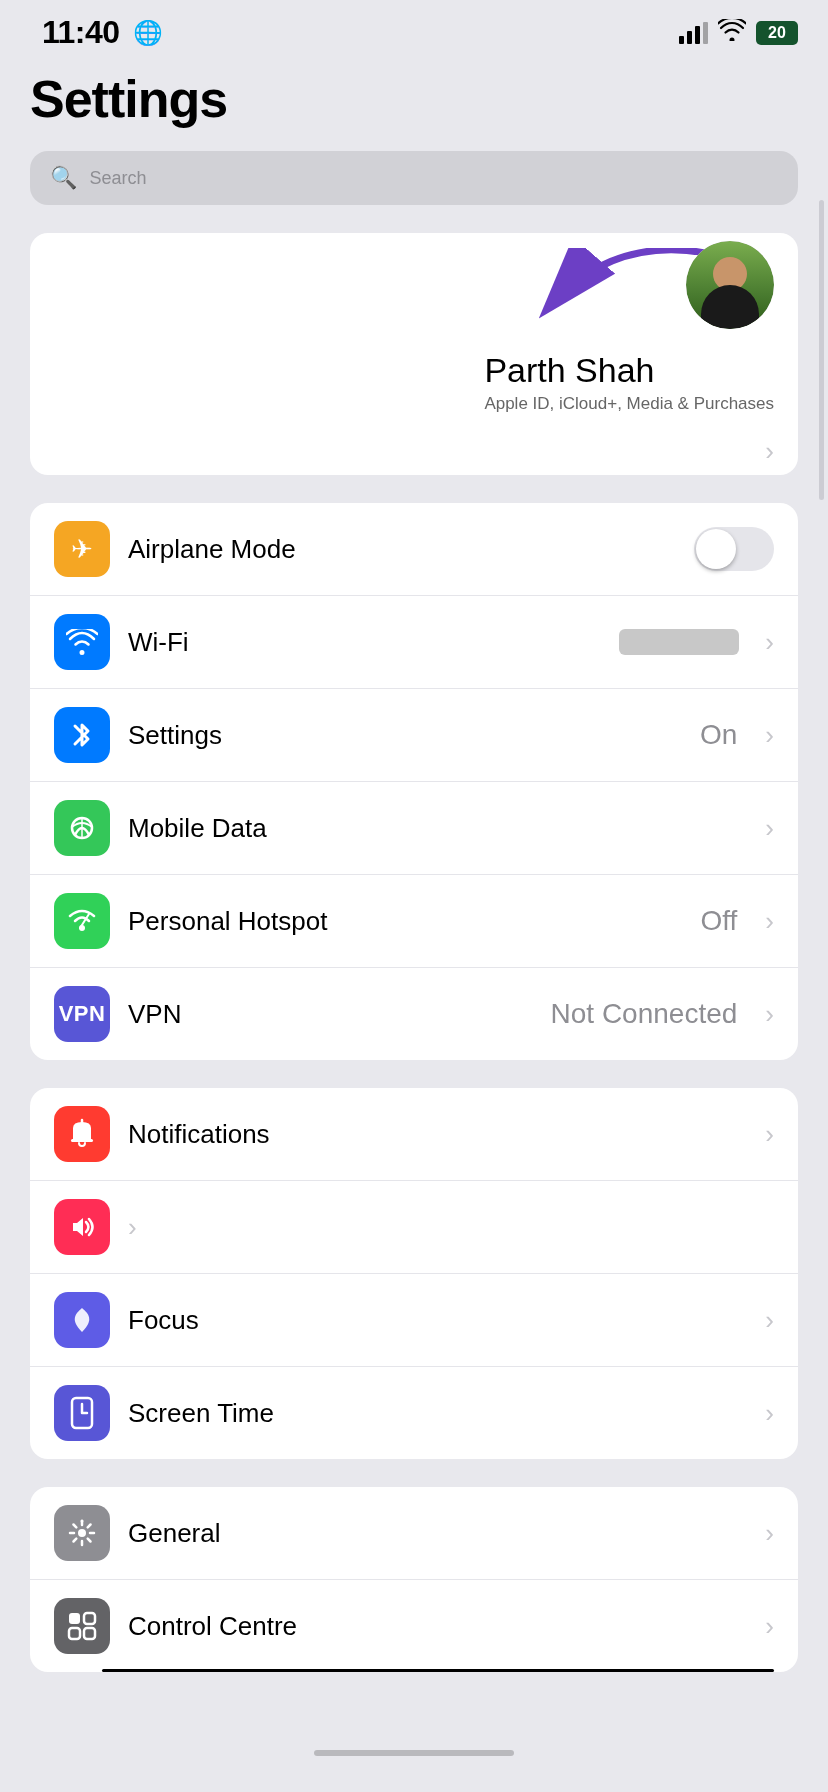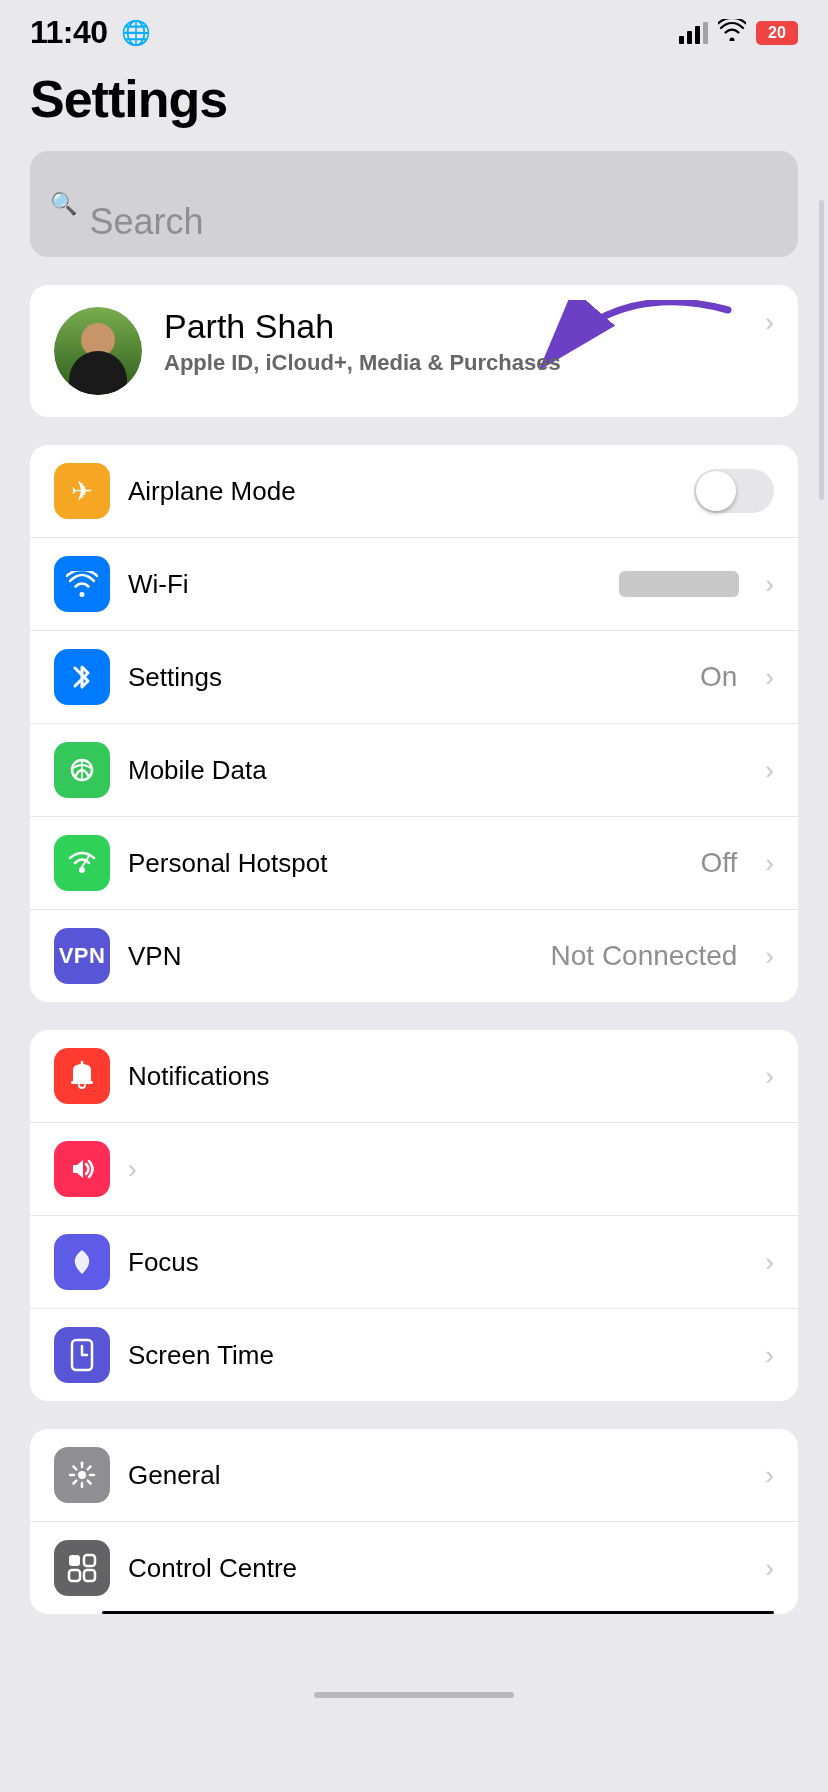--- a/index.html
+++ b/index.html
@@ -18,20 +18,21 @@
       justify-content: space-between;
       align-items: center;
       padding: 14px 30px 8px 30px;
       background: #e8e8ed;
     }
     .status-time {
       font-size: 32px;
       font-weight: 600;
       color: #000;
       letter-spacing: -0.5px;
+      margin-left: 12px;
     }
     .status-icons {
       display: flex;
       align-items: center;
       gap: 10px;
     }
     .signal-bars {
       display: flex;
       align-items: flex-end;
       gap: 3px;
@@ -39,21 +40,21 @@
     }
     .signal-bar {
       width: 5px;
       background: #000;
       border-radius: 1px;
     }
     .battery-box {
       display: flex;
       align-items: center;
       justify-content: center;
-      background: #ef4444;
+      background: #14532d;
       color: #fff;
       font-size: 16px;
       font-weight: 700;
       border-radius: 5px;
       padding: 3px 7px;
       min-width: 42px;
     }
     .globe-icon {
       font-size: 24px;
       margin-left: 6px;
@@ -81,41 +82,41 @@
       border-radius: 18px;
       padding: 14px 20px;
       margin-bottom: 28px;
       gap: 12px;
     }
     .search-bar-icon {
       font-size: 22px;
       color: #8e8e93;
     }
     .search-bar-text {
-      font-size: 36px;
+      font-size: 18px;
       color: #8e8e93;
       font-weight: 400;
-      margin-top: 36px;
     }
 
     
     .card {
       background: #fff;
       border-radius: 18px;
       overflow: hidden;
       margin-bottom: 28px;
     }
 
     
     .profile-row {
       display: flex;
-      align-items: flex-start;
-      padding: 22px 24px;
+      align-items: flex-end;
+      padding: 8px 24px;
       gap: 22px;
       position: relative;
+      flex-direction: column;
     }
     .avatar {
       width: 88px;
       height: 88px;
       border-radius: 50%;
       overflow: hidden;
       flex-shrink: 0;
       background: #c8c8c8;
       display: flex;
       align-items: center;
@@ -124,23 +125,23 @@
     .profile-info {
       flex: 1;
     }
     .profile-name {
       font-size: 34px;
       font-weight: 500;
       color: #000;
       margin-bottom: 4px;
     }
     .profile-subtitle {
-      font-size: 22px;
+      font-size: 17px;
       color: #666;
-      font-weight: 700;
+      font-weight: 400;
     }
     .chevron {
       color: #c7c7cc;
       font-size: 26px;
       font-weight: 400;
     }
 
     
     .setting-row {
       display: flex;

